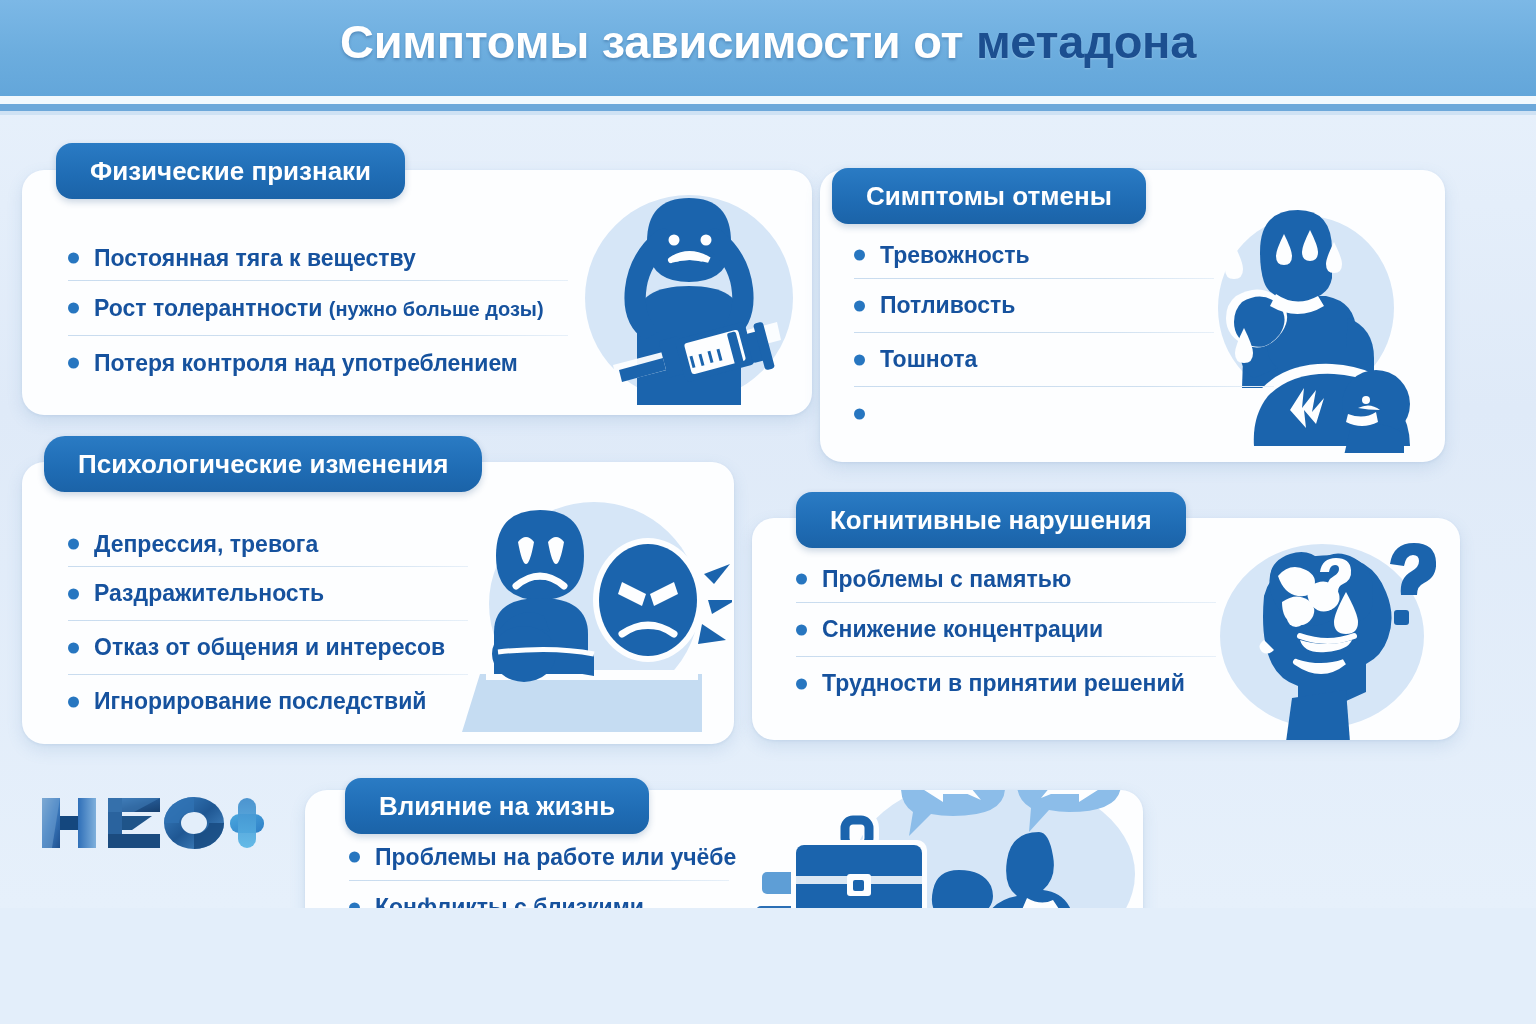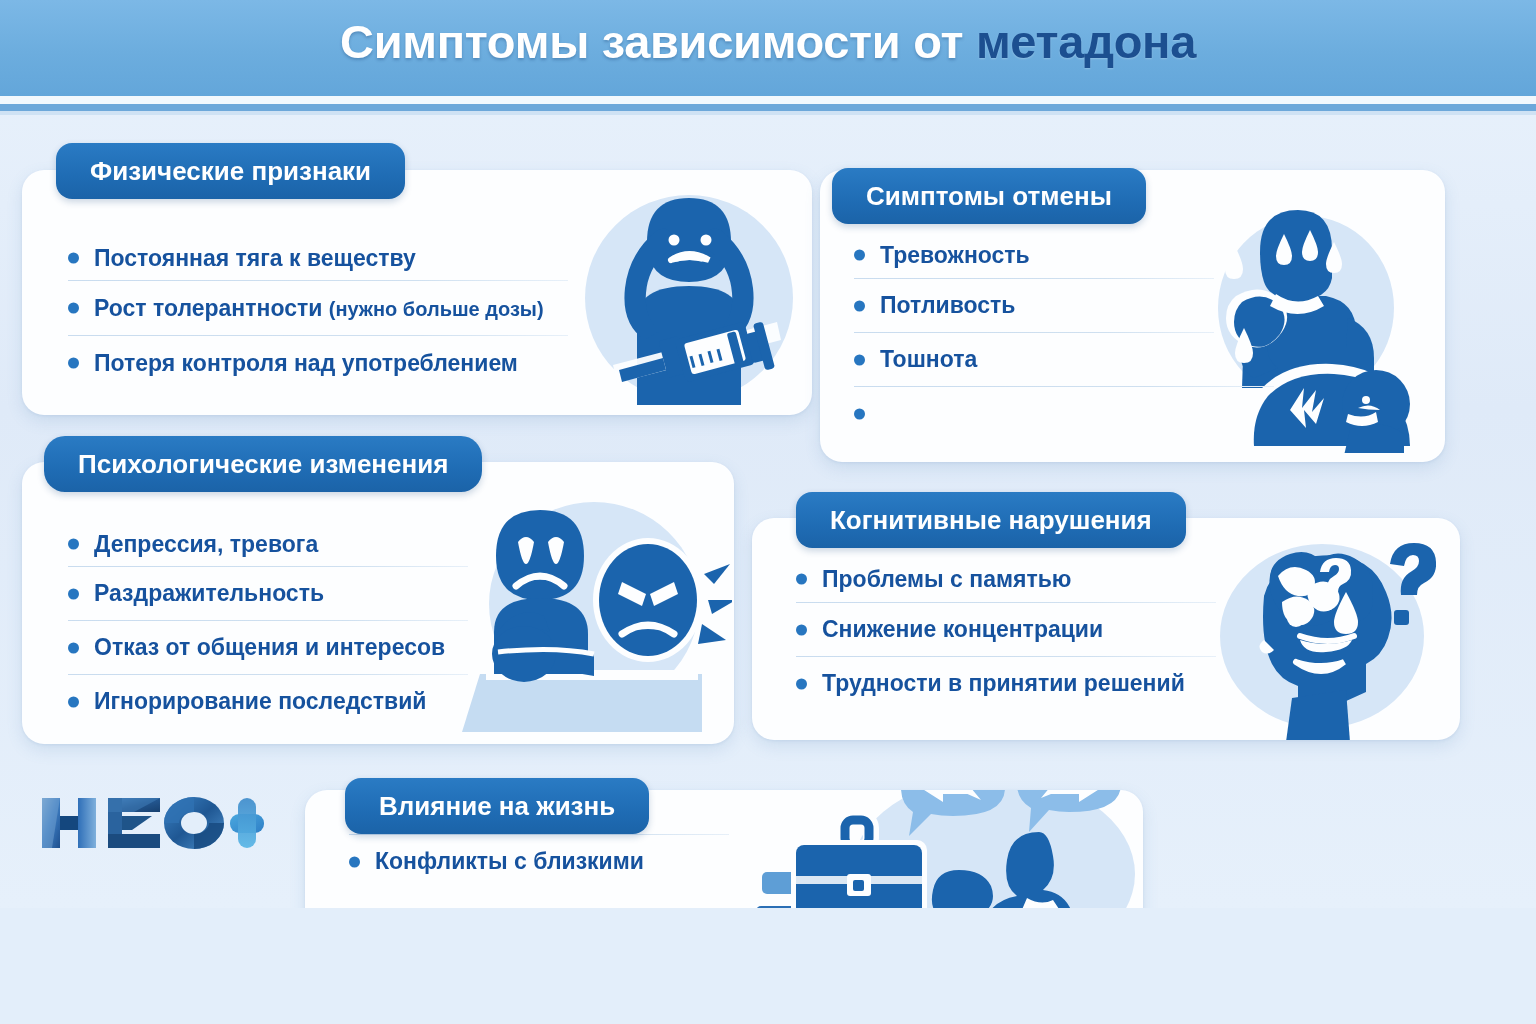--- a/index.html
+++ b/index.html
@@ -481,20 +481,24 @@
           <path d="M304 76 q-28 0-32 28 q-4 26 10 36 q-22 4-30 20 q-8 18-6 44 l96 0 q2-38-8-54 q-8-14-26-16 q14-12 10-34 q-4-24-14-24 Z"></path>
         </g>
         <g fill="#fdfeff">
           <path d="M292 142 q14 8 26 2 l8 12 q-18 12-40 0 Z"></path>
         </g>
 
         <rect x="150" y="196" width="230" height="6" fill="#fdfeff" opacity="0.9"></rect>
       </svg>
 
       <ul class="bullet-list" style="left:44px; top:44px; width:380px;">
+        <li class="bullet-row" style="height:46px;">
+          <span class="bullet-dot"></span>
+          <span class="bullet-text">Проблемы на работе или учёбе</span>
+        </li>
         <li class="divider"></li>
         <li class="bullet-row" style="height:53px;">
           <span class="bullet-dot"></span>
           <span class="bullet-text">Конфликты с близкими</span>
         </li>
       </ul>
     </div>
     <div class="card-pill" style="left:40px; top:-27px;margin-top:15px;">
       <span>Влияние на жизнь</span>
     </div>

